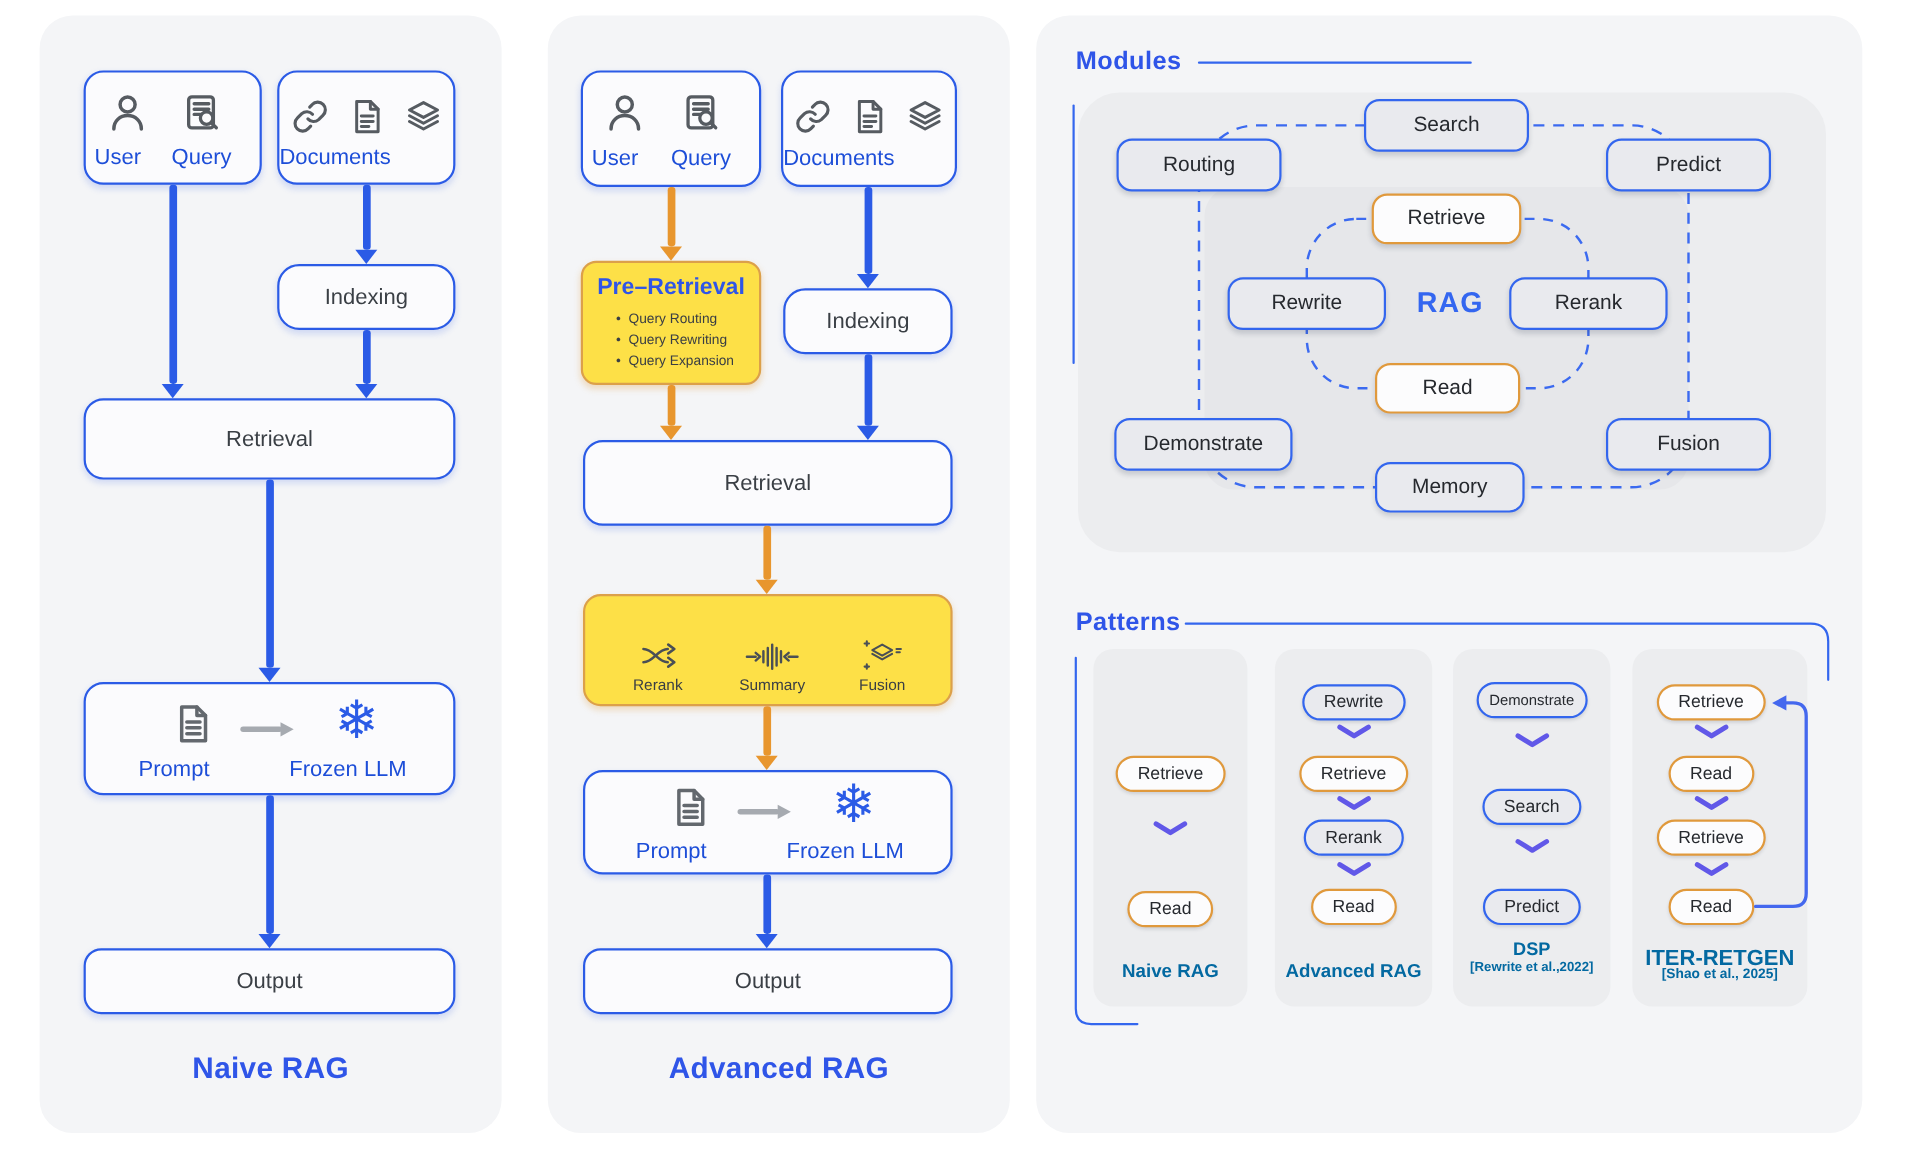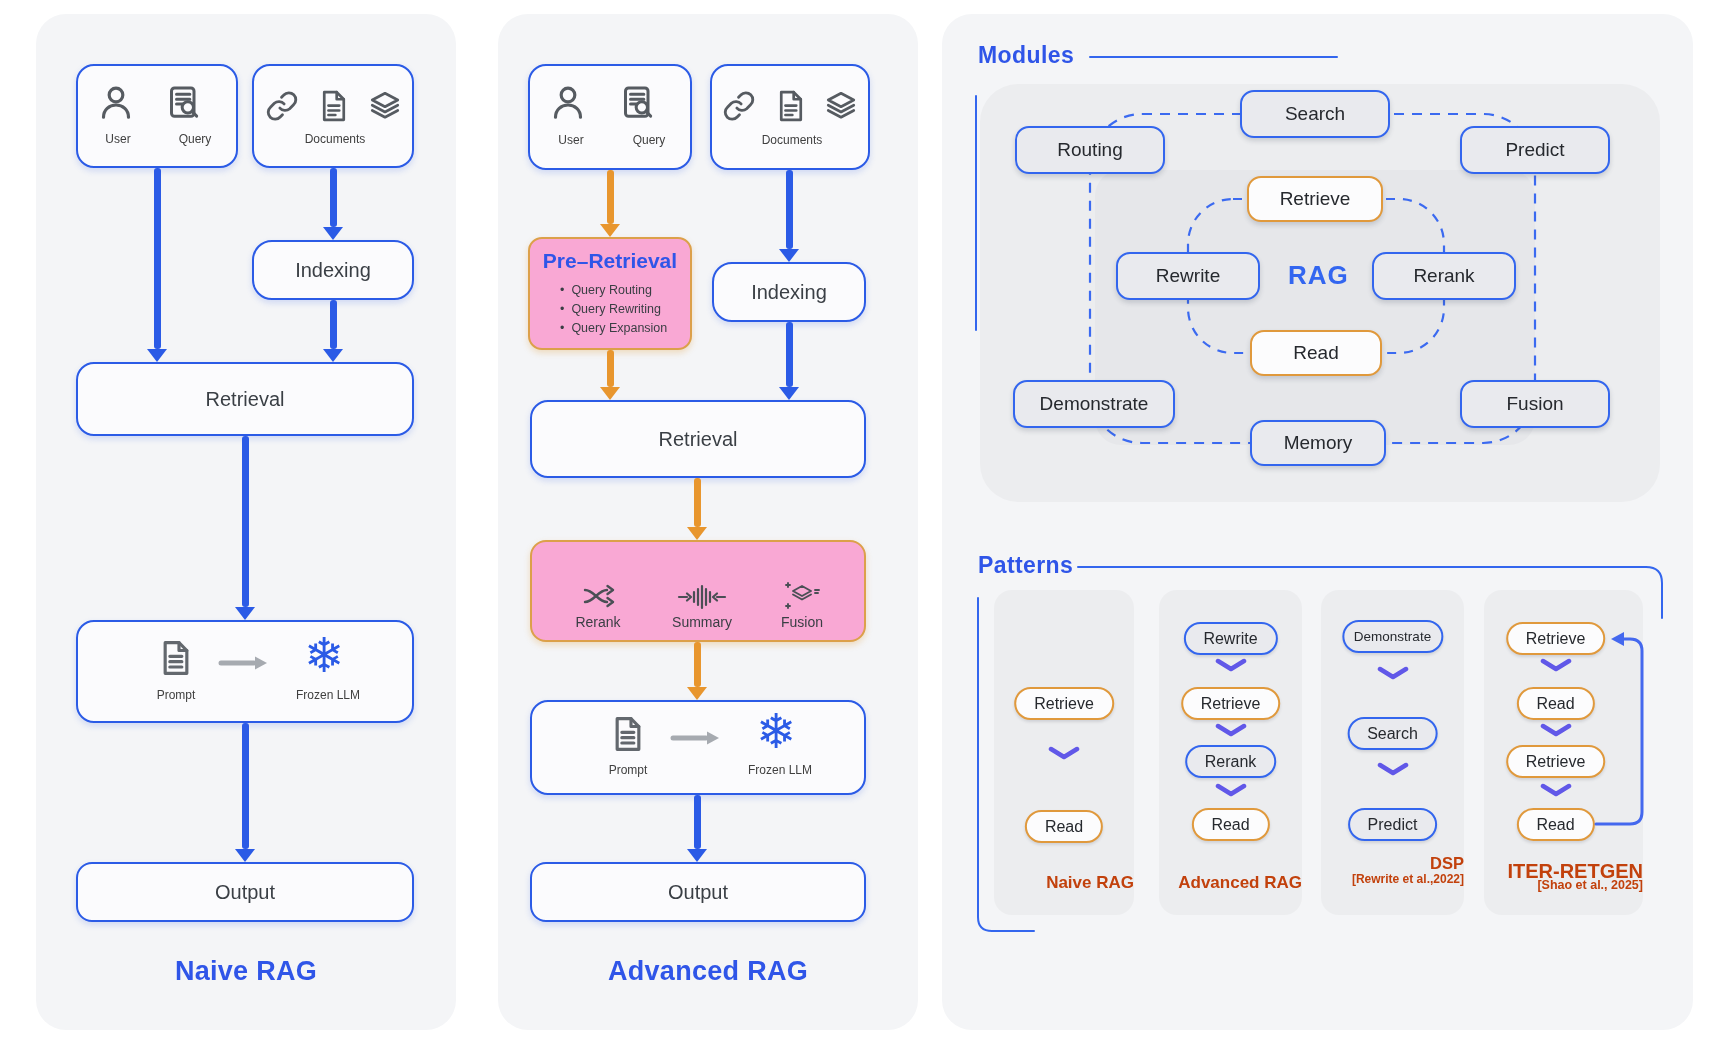--- a/index.html
+++ b/index.html
@@ -2,43 +2,43 @@
 <html><head>
 <meta charset="utf-8">
 <style>
   html,body{margin:0;padding:0;background:#fff;font-family:"Liberation Sans",sans-serif;}
   .stage{position:relative;width:1734px;height:1054px;background:#fff;overflow:hidden;}
   .panel{position:absolute;top:14px;height:1016px;background:#F4F5F7;border-radius:30px;}
   .overlay{position:absolute;left:0;top:0;width:1734px;height:1054px;pointer-events:none;}
   .bluebox{position:absolute;box-sizing:border-box;background:#FBFBFD;border:2px solid #2B5BE6;border-radius:18px;
            box-shadow:0 3px 6px rgba(43,91,230,.18);color:#3A3F45;}
   .cbox{display:flex;align-items:center;justify-content:center;font-size:20px;}
-  .obox{position:absolute;box-sizing:border-box;background:#f9a8d4;border:2px solid #DCA04A;border-radius:14px;
+  .obox{position:absolute;box-sizing:border-box;background:#fde047;border:2px solid #DCA04A;border-radius:14px;
         box-shadow:0 3px 6px rgba(224,150,46,.28);}
   .varrow{position:absolute;width:7px;background:currentColor;border-radius:3px;}
   .varrow::after{content:"";position:absolute;left:-7px;top:100%;width:0;height:0;
                  border:10.5px solid transparent;border-bottom:none;border-top:13px solid currentColor;}
   .blueA{color:#2B5BE6;} .orangeA{color:#E8962E;}
   .title{position:absolute;top:956px;color:#2F55E8;font-size:27px;font-weight:700;text-align:center;letter-spacing:.3px;}
-  .icap{position:absolute;font-size:12px;color:#404040;text-align:center;}
+  .icap{position:absolute;font-size:20px;color:#1d4ed8;text-align:left;}
   .node{position:absolute;box-sizing:border-box;border:2px solid #3366EE;background:#E9EAEE;border-radius:14px;
         display:flex;align-items:center;justify-content:center;font-size:19px;color:#26292E;
         box-shadow:0 3px 5px rgba(60,70,90,.20);}
   .node.orange{border-color:#E0993C;background:#FCFCFD;}
   .sect-label{position:absolute;color:#2F55E8;font-size:23px;font-weight:700;letter-spacing:.4px;}
   .mod-container{position:absolute;left:980px;top:84px;width:680px;height:418px;background:#ECEDEF;border-radius:38px;}
   .mod-inner{position:absolute;left:1095px;top:170px;width:440px;height:275px;background:#E6E7EA;border-radius:26px;}
   .rag-label{position:absolute;left:1288px;top:260px;width:60px;text-align:center;font-size:26px;font-weight:700;color:#3366F0;letter-spacing:1px;}
   .pcard{position:absolute;top:590px;height:325px;background:#ECEDEF;border-radius:18px;}
   .pstep{position:absolute;left:50%;transform:translateX(-50%);box-sizing:border-box;height:33px;
          border:2px solid #3366EE;background:#E9EAEE;border-radius:17px;display:flex;align-items:center;justify-content:center;
          font-size:16px;color:#26292E;padding:0 18px;white-space:nowrap;box-shadow:0 2px 3px rgba(60,70,90,.16);}
   .pstep.orange{border-color:#E0993C;background:#FCFCFD;}
   .pchev{position:absolute;left:50%;transform:translateX(-50%);}
-  .pcap{position:absolute;left:0;width:100%;text-align:right;color:#c2410c;font-weight:700;line-height:1.1;}
+  .pcap{position:absolute;left:0;width:100%;text-align:center;color:#0369a1;font-weight:700;line-height:1.1;}
   .shift{margin-left:-8px;}
   .pre-title{position:absolute;left:0;top:10px;width:100%;text-align:center;color:#2F55E8;font-size:21px;font-weight:700;}
   .bullet-row{position:absolute;left:30px;font-size:12.5px;color:#3A3E44;white-space:nowrap;}
   .bullet-row .dot{margin-right:7px;}
   .pr-label{position:absolute;font-size:14px;color:#3A3E44;text-align:center;}
   .snow{position:absolute;font-size:48px;line-height:1;color:#2B5BE6;}
   svg.icon{display:block;}
 </style>
 </head>
 <body>

